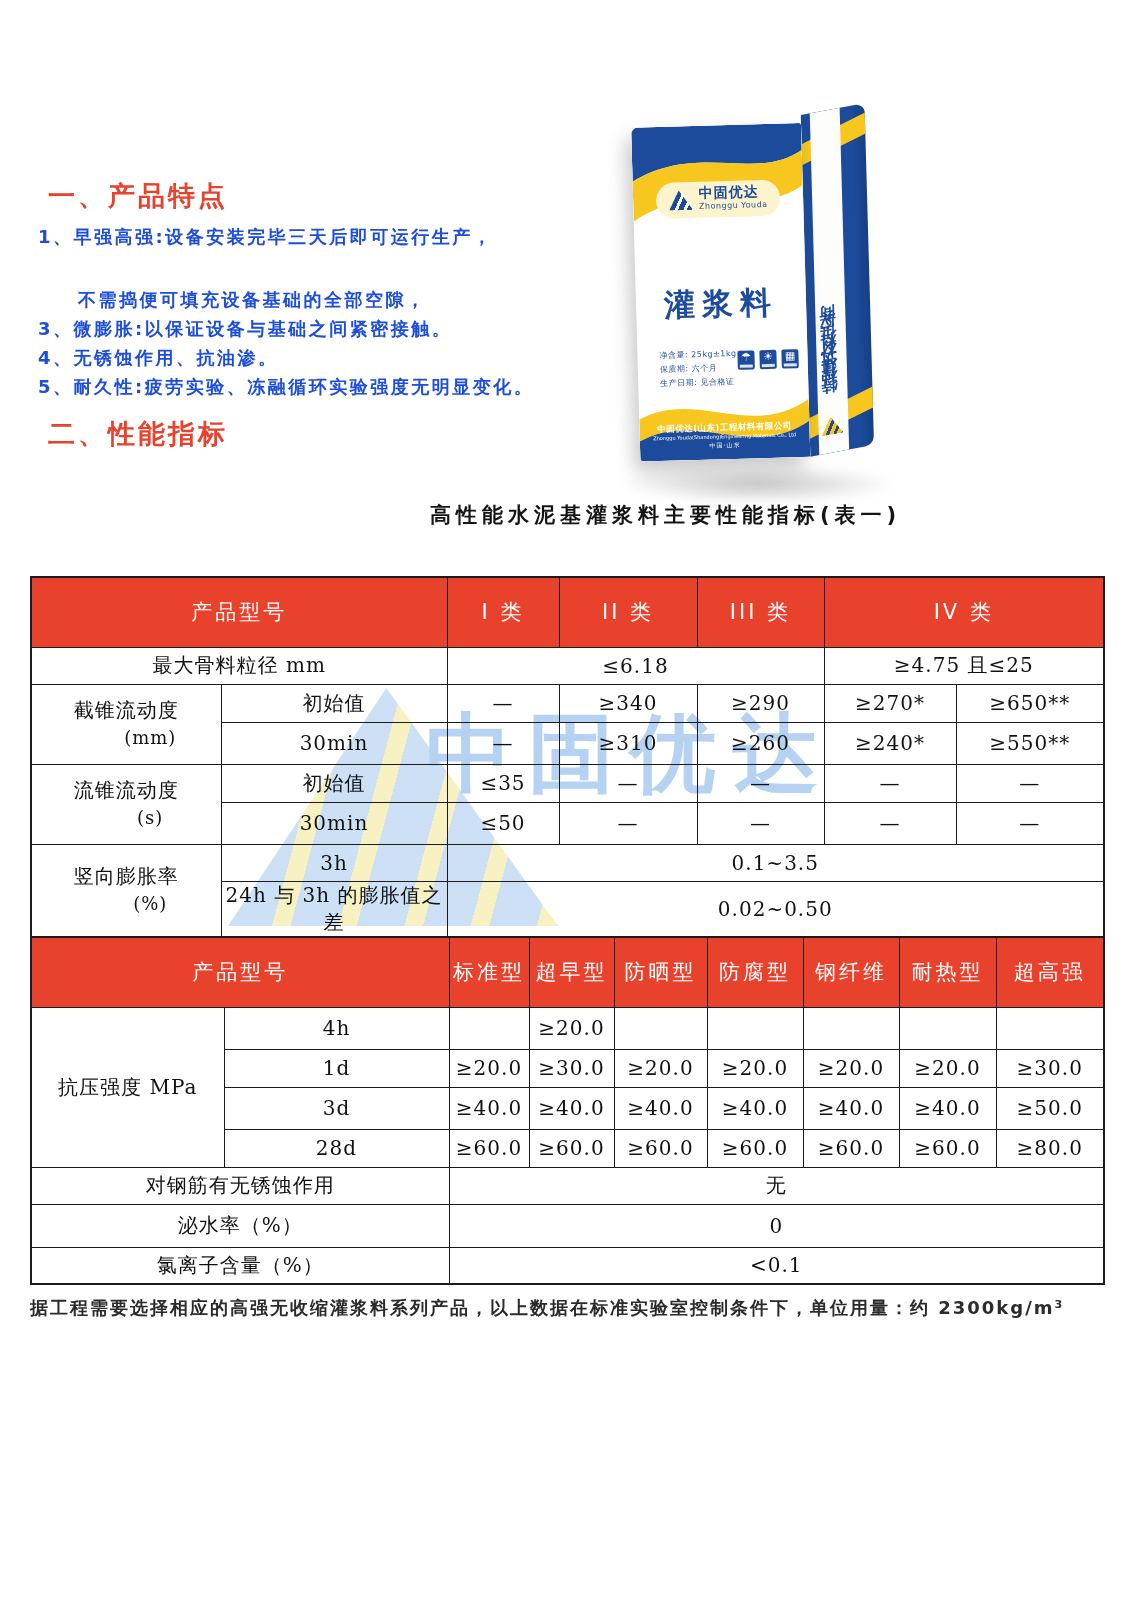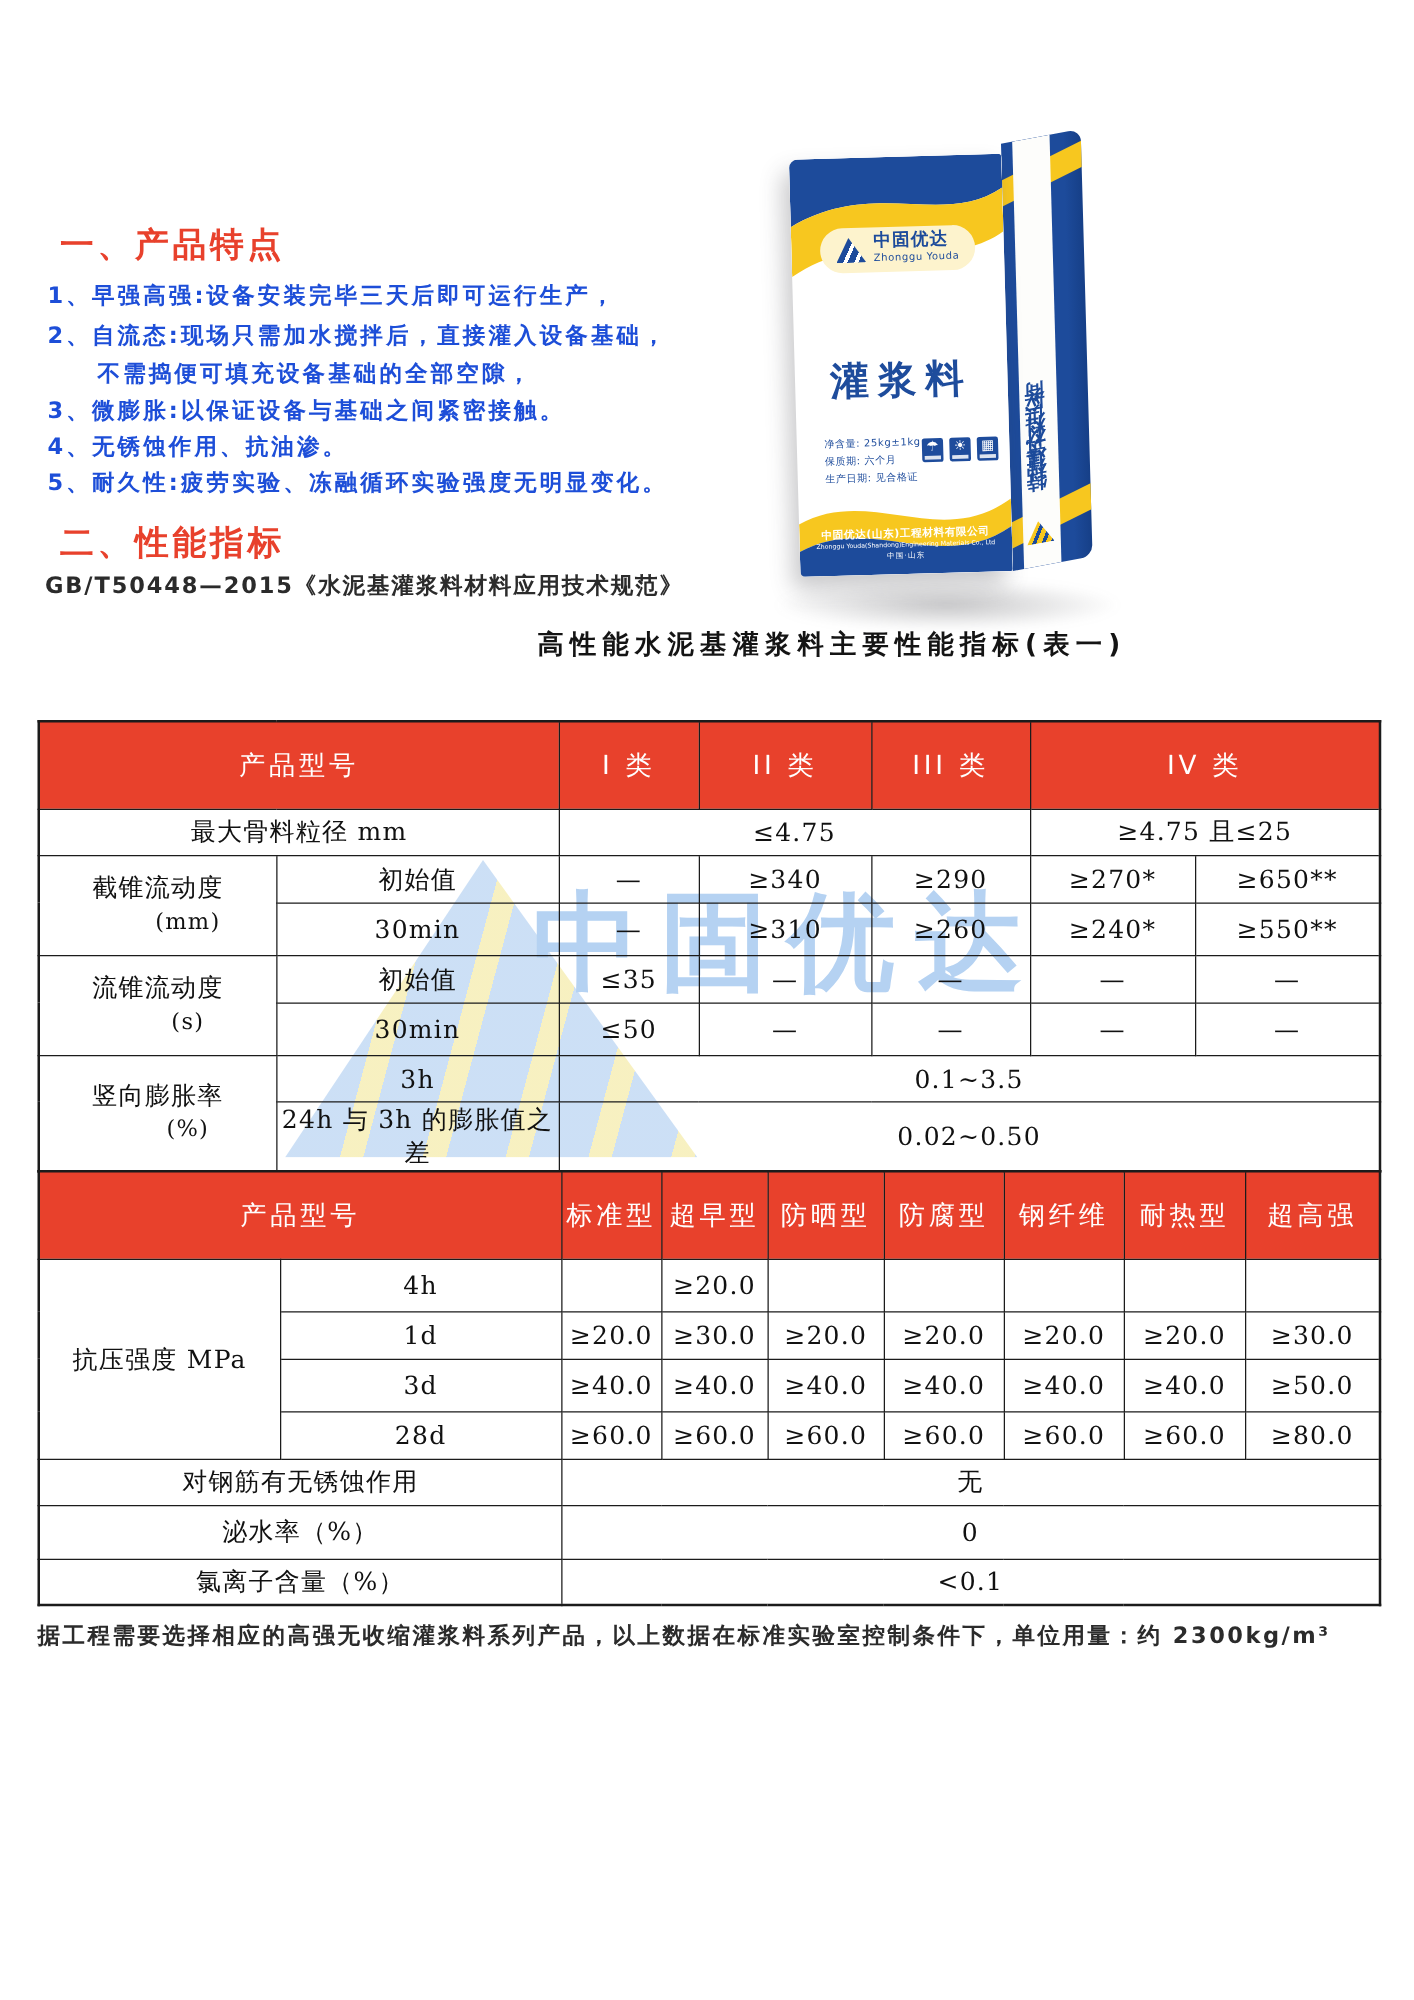--- a/index.html
+++ b/index.html
@@ -79,28 +79,26 @@
     font-size:7px; color:#1d4b9b; letter-spacing:2px; }
 </style>
 </head>
 <body>
 
 <div id="canvas">
 
   <div class="red-heading" id="features-title">一、产品特点</div>
 
   <div class="feature-line" style="top:226px;">1、早强高强:设备安装完毕三天后即可运行生产，</div>
-  <div class="feature-line" style="top:258px;">2、自流态:现场只需加水搅拌后，直接灌入设备基础，</div>
   <div class="feature-line indent" style="top:289px;">不需捣便可填充设备基础的全部空隙，</div>
   <div class="feature-line" style="top:318px;">3、微膨胀:以保证设备与基础之间紧密接触。</div>
   <div class="feature-line" style="top:347px;">4、无锈蚀作用、抗油渗。</div>
   <div class="feature-line" style="top:376px;">5、耐久性:疲劳实验、冻融循环实验强度无明显变化。</div>
 
   <div class="red-heading" id="performance-title">二、性能指标</div>
-  <div id="standard-line">GB/T50448—2015《水泥基灌浆料材料应用技术规范》</div>
   <div id="table-caption">高性能水泥基灌浆料主要性能指标(表一)</div>
 
   <div id="watermark">
     <div id="wm-triangle"></div>
     <div id="wm-cn">中固优达</div>
   </div>
 
   <div id="bag">
     <div id="bag-shadow"></div>
     <div id="bag-inner">
@@ -159,21 +157,21 @@
     <tbody>
         <tr style="height:70px">
       <th colspan="2">产品型号</th>
       <th>I 类</th>
       <th>II 类</th>
       <th>III 类</th>
       <th colspan="2">IV 类</th>
     </tr>
     <tr style="height:37px">
       <td colspan="2">最大骨料粒径 mm</td>
-      <td colspan="3">≤4.75</td>
+      <td colspan="3">≤6.18</td>
       <td colspan="2">≥4.75 且≤25</td>
     </tr>
     <tr style="height:38px">
       <td rowspan="2" class="lbl2">
         <div>截锥流动度</div>
         <div class="unit">(mm)</div>
       </td>
       <td>初始值</td>
       <td>—</td>
       <td>≥340</td>

